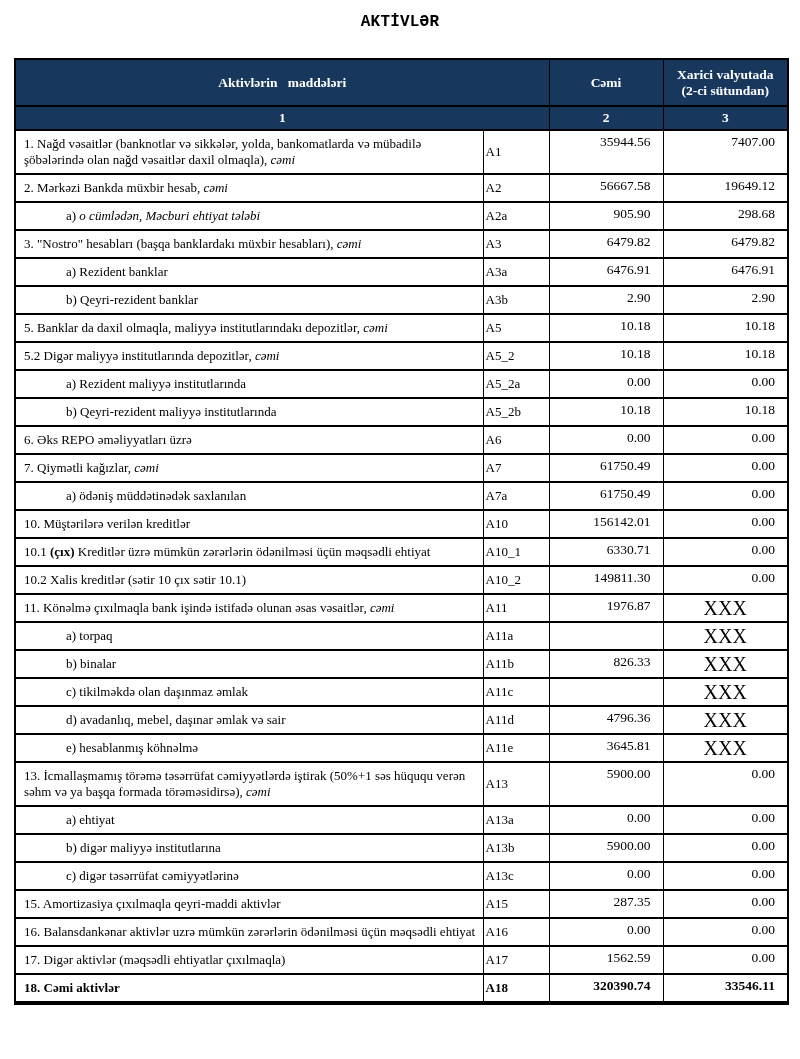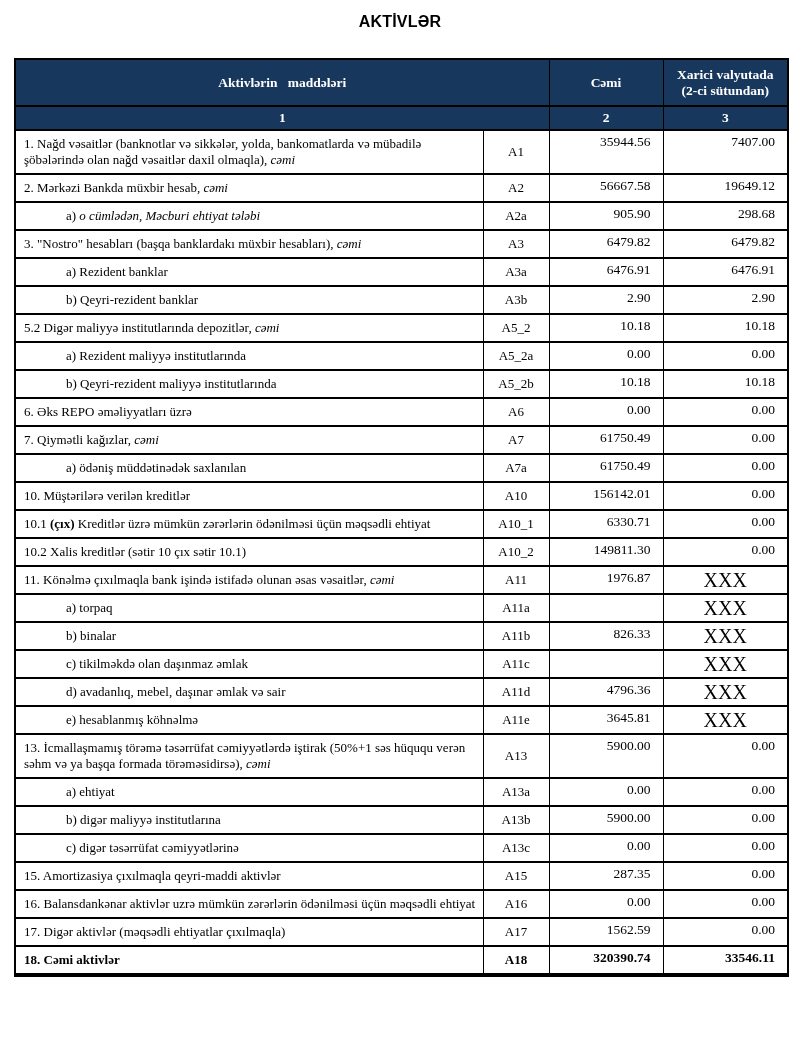--- a/index.html
+++ b/index.html
@@ -9,21 +9,21 @@
   }
   html,body{margin:0;padding:0;}
   body{
     width:800px;
     background:#FFFFFF;
     color:#000000;
     font-family:"Liberation Serif", serif;
   }
   .title{
     text-align:center;
-    font-family:Liberation Sans, sans-serif;
+    font-family:Liberation Mono, monospace;
     font-weight:bold;
     font-size:16px;
     letter-spacing:.2px;
     margin:13px 0 0 0;
   }
   table.assets{
     border-collapse:collapse;
     table-layout:fixed;
     width:773px;
     margin:27px 16px 6px 14px;
@@ -52,23 +52,22 @@
   thead tr.h-nums th{height:20px;padding:1px 6px;}
   .h-items span{white-space:pre-wrap;}
   tbody td{font-size:13px;line-height:16px;}
   td.label{
     text-align:left;
     vertical-align:middle;
     padding:5px 4px 5px 8px;
   }
   tr.indent td.label{padding-left:50px;}
   td.code{
-    text-align:center;
-    vertical-align:middle;
-    padding:2px 8px;
+    vertical-align:middle;
+    padding:2px 2px;
   }
   td.num{
     text-align:right;
     vertical-align:top;
     font-size:13.5px;
     padding:3px 12px 5px 4px;
   }
   td.num.xxx{
     text-align:center;
     vertical-align:middle;
@@ -134,20 +133,26 @@
         <td class="num total">6476.91</td>
         <td class="num fx">6476.91</td>
       </tr>
       <tr class="indent">
         <td class="label"><span>b) Qeyri-rezident banklar</span></td>
         <td class="code">A3b</td>
         <td class="num total">2.90</td>
         <td class="num fx">2.90</td>
       </tr>
       <tr>
+        <td class="label"><span>5. Banklar da daxil olmaqla, maliyyə institutlarındakı depozitlər, </span><span class="it">cəmi</span></td>
+        <td class="code">A5</td>
+        <td class="num total">10.18</td>
+        <td class="num fx">10.18</td>
+      </tr>
+      <tr>
         <td class="label"><span>5.2 Digər maliyyə institutlarında depozitlər, </span><span class="it">cəmi</span></td>
         <td class="code">A5_2</td>
         <td class="num total">10.18</td>
         <td class="num fx">10.18</td>
       </tr>
       <tr class="indent">
         <td class="label"><span>a) Rezident maliyyə institutlarında</span></td>
         <td class="code">A5_2a</td>
         <td class="num total">0.00</td>
         <td class="num fx">0.00</td>

